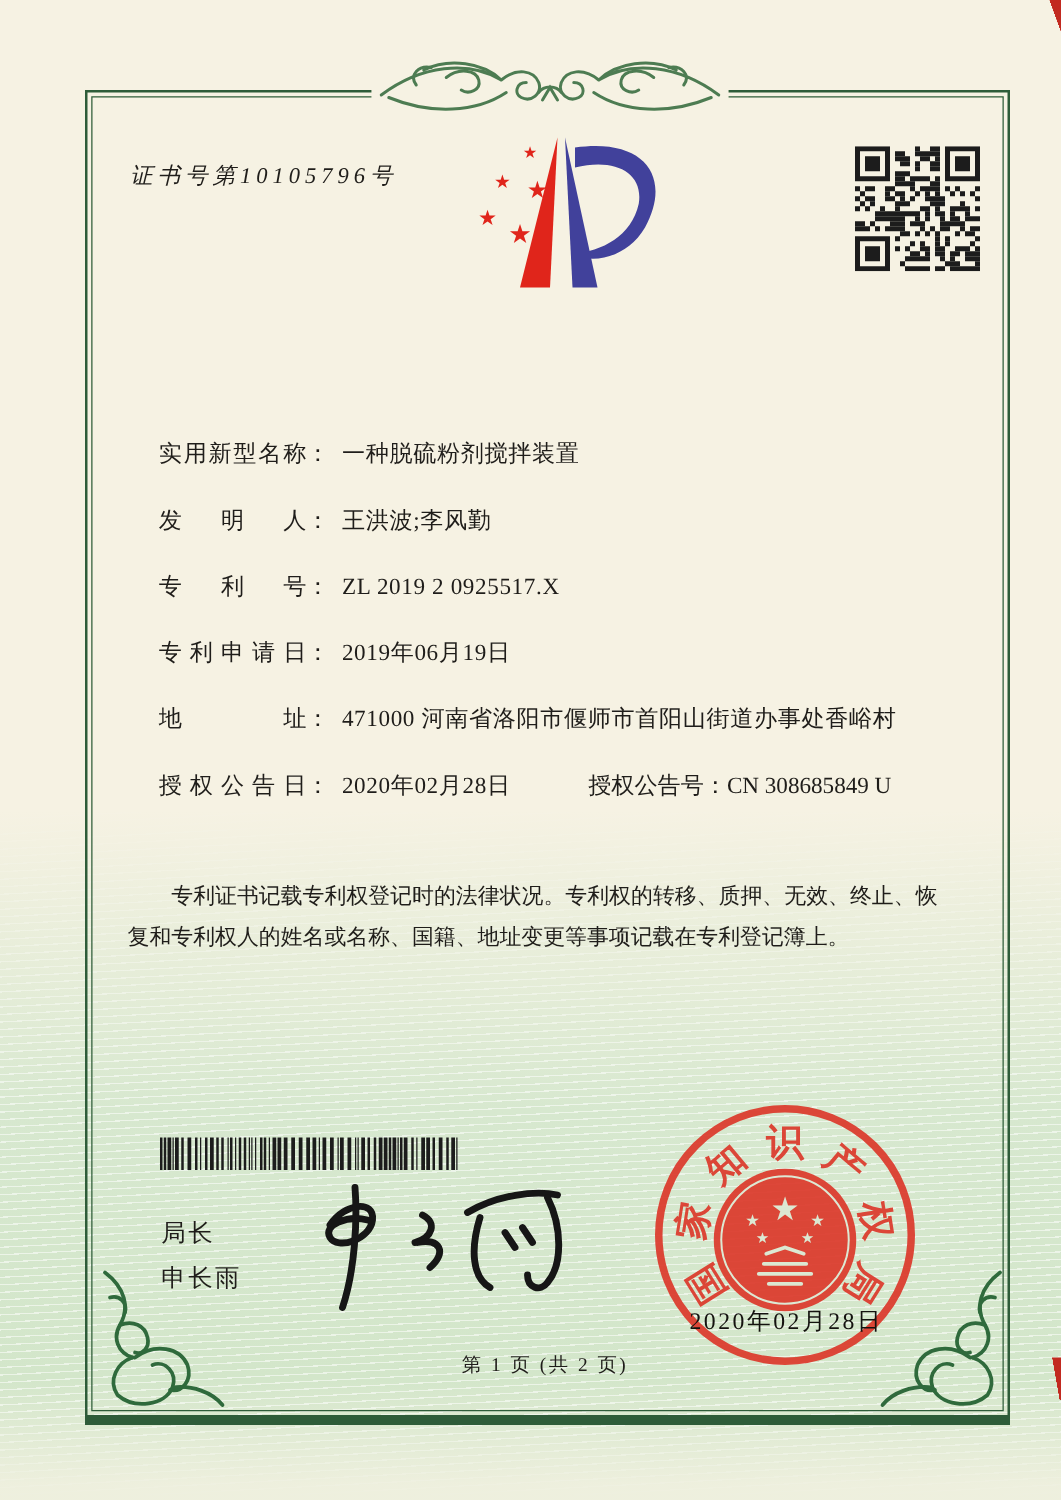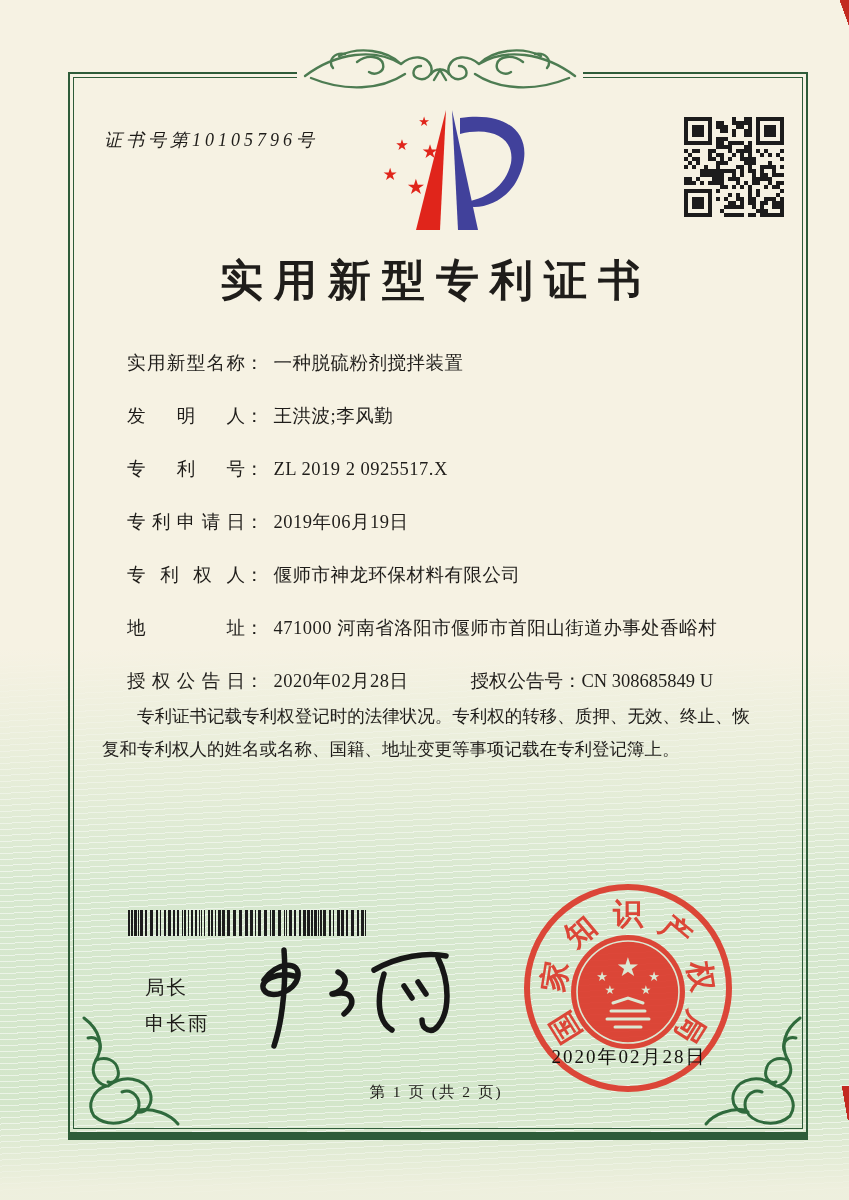--- a/index.html
+++ b/index.html
@@ -47,21 +47,21 @@
   .fcolon{display:inline-block;margin-right:10px;}
   .fvalue{letter-spacing:.5px;}
   .grant-no{margin-left:62px;}
   .bodytext{
     position:absolute;left:102px;top:700px;width:648px;
     font-size:17.5px;line-height:33px;text-align:justify;
   }
   .bodytext p{margin:0;text-indent:2em;}
   .barcode{position:absolute;left:128px;top:910px;height:26px;display:flex;align-items:stretch;}
   .barcode span{display:block;background:#1c1c1c;}
-  .signer{position:absolute;left:129px;top:970px;font-size:19.5px;line-height:36px;letter-spacing:2px;margin-left:16px;}
+  .signer{position:absolute;left:129px;top:970px;font-size:19.5px;line-height:36px;letter-spacing:2px;}
   .signature{position:absolute;left:242px;top:942px;}
   .seal{position:absolute;left:515px;top:875px;opacity:.93;}
   .seal-date{
     position:absolute;left:516px;top:1044px;width:226px;text-align:center;
     font-size:19px;letter-spacing:2px;color:#14120f;
   }
   .page-no{position:absolute;left:68px;top:1082px;width:736px;text-align:center;font-size:15.5px;letter-spacing:2px;}
   .back-note{position:absolute;left:0;top:1152px;width:849px;text-align:center;font-size:16px;letter-spacing:5px;color:#5f5a4b;}
   
   .artifact-tr{position:absolute;right:0;top:0;width:14px;height:26px;background:linear-gradient(250deg,#c22a20 40%,transparent 41%);}
@@ -356,37 +356,33 @@
       <rect x="4" y="4" width="20" height="20" fill="#f6f2e3"></rect>
       <rect x="8" y="8" width="12" height="12" fill="#1c1c1c"></rect>
       <rect x="72" y="0" width="28" height="28" fill="#1c1c1c"></rect>
       <rect x="76" y="4" width="20" height="20" fill="#f6f2e3"></rect>
       <rect x="80" y="8" width="12" height="12" fill="#1c1c1c"></rect>
       <rect x="0" y="72" width="28" height="28" fill="#1c1c1c"></rect>
       <rect x="4" y="76" width="20" height="20" fill="#f6f2e3"></rect>
       <rect x="8" y="80" width="12" height="12" fill="#1c1c1c"></rect>
     </svg>
 
-  <div class="title">实用新型专利证书</div>
 
   <div class="fields">
     <div class="frow">
       <span class="flabel">实用新型名称</span><span class="fcolon">：</span><span class="fvalue">一种脱硫粉剂搅拌装置</span>
     </div>
     <div class="frow">
       <span class="flabel">发明人</span><span class="fcolon">：</span><span class="fvalue">王洪波;李风勤</span>
     </div>
     <div class="frow">
       <span class="flabel">专利号</span><span class="fcolon">：</span><span class="fvalue">ZL 2019 2 0925517.X</span>
     </div>
     <div class="frow">
       <span class="flabel">专利申请日</span><span class="fcolon">：</span><span class="fvalue">2019年06月19日</span>
-    </div>
-    <div class="frow">
-      <span class="flabel">专利权人</span><span class="fcolon">：</span><span class="fvalue">偃师市神龙环保材料有限公司</span>
     </div>
     <div class="frow">
       <span class="flabel">地址</span><span class="fcolon">：</span><span class="fvalue">471000 河南省洛阳市偃师市首阳山街道办事处香峪村</span>
     </div>
     <div class="frow">
       <span class="flabel">授权公告日</span><span class="fcolon">：</span><span class="fvalue">2020年02月28日</span><span class="grant-no"><span>授权公告号</span><span>：</span><span>CN 308685849 U</span></span>
     </div>
   </div>
 
   <div class="bodytext">

